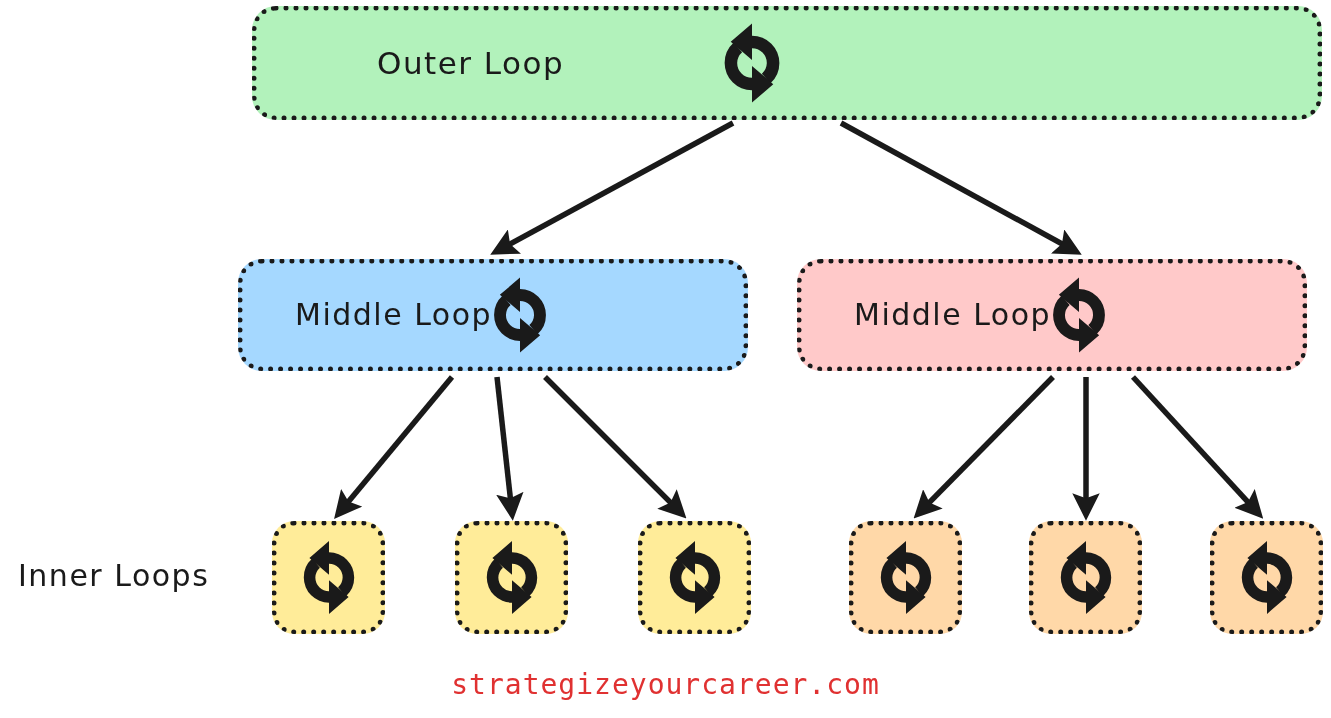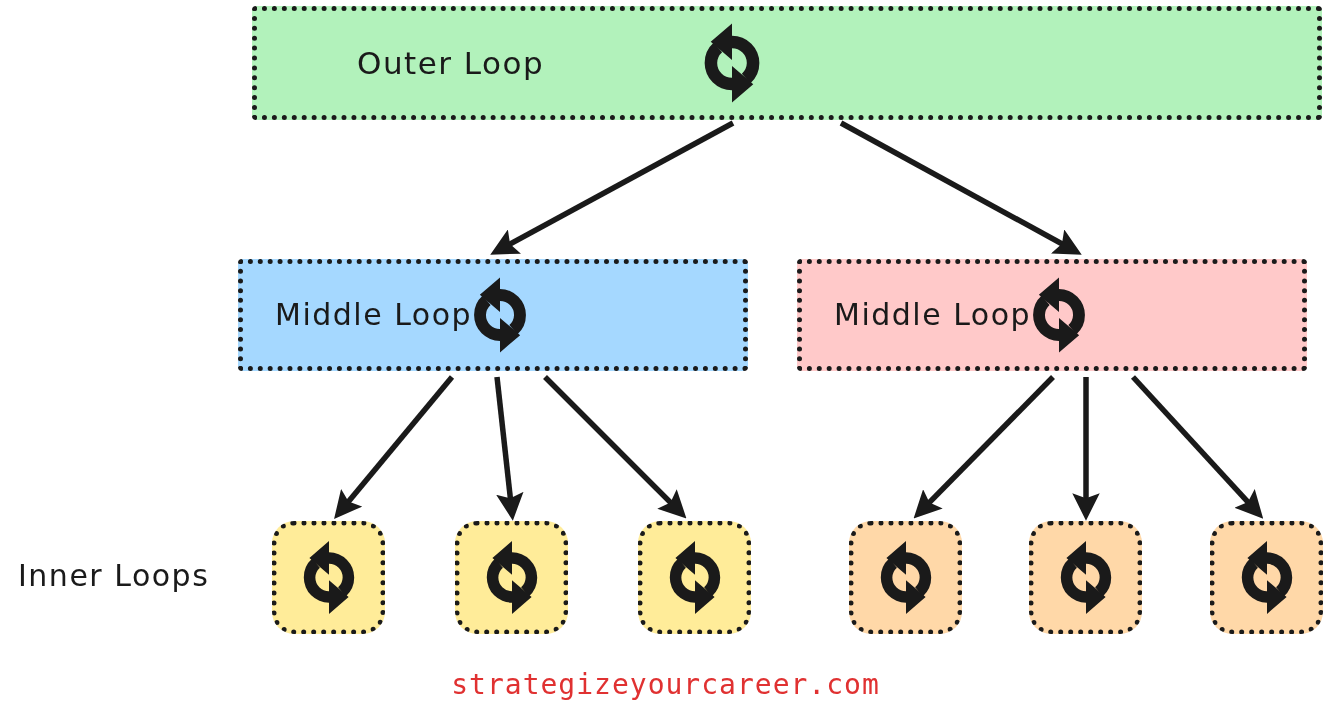--- a/index.html
+++ b/index.html
@@ -31,21 +31,22 @@
   .node {
     position: absolute;
     box-sizing: border-box;
     border-style: dotted;
     border-color: #1a1a1a;
     display: flex;
     align-items: center;
   }
   .node.wide {
     border-width: 5px;
-    border-radius: 4px;
+    border-radius: 24px;
+    padding-left: 20px;
   }
   .node.small {
     border-width: 5px;
     border-radius: 22px;
     justify-content: center;
   }
 
   .node-label {
     font-family: "DejaVu Sans", sans-serif;
     font-size: 30px;

